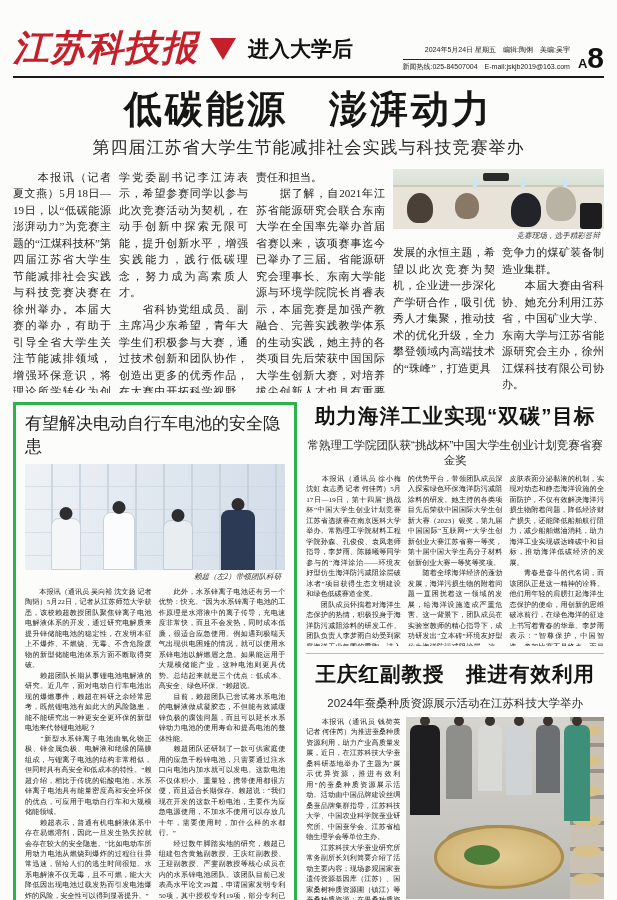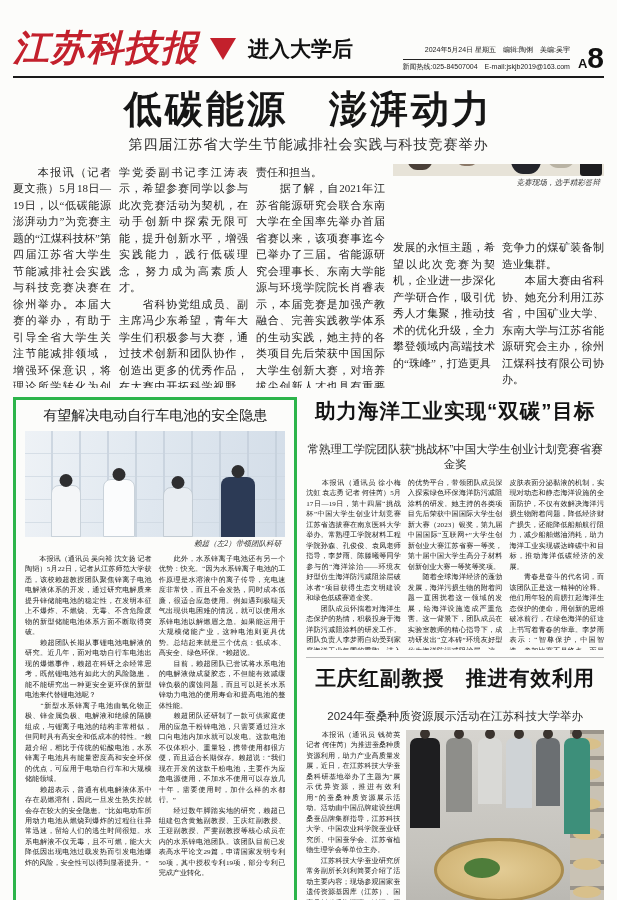--- a/index.html
+++ b/index.html
@@ -21,21 +21,21 @@
   .mh-lines { text-align:right; font-family:"Liberation Sans",sans-serif; font-size:7px; color:#222; line-height:1.9; }
   .mh-lines .top { border-bottom:1px solid #222; padding-bottom:2px; }
   .pageno { font-family:"Liberation Sans",sans-serif; color:#111; line-height:1; white-space:nowrap; }
   .pg-a { font-size:13px; font-weight:bold; }
   .pg-8 { font-size:30px; font-weight:bold; }
   .mh-rule { height:2px; background:#1a1a1a; margin-top:3px; }
   
   .headline { text-align:center; font-family:"Liberation Sans",sans-serif; font-weight:bold;
               font-size:38px; letter-spacing:3px; color:#161616; margin-top:12px; line-height:1.05; }
   .subheadline { text-align:center; font-family:Liberation Mono, monospace;
-                 font-size:14px; color:#2b2b2b; margin-top:6px; letter-spacing:1px; }
+                 font-size:17px; color:#2b2b2b; margin-top:6px; letter-spacing:1px; }
   
   .coltext { font-size:11px; line-height:1.5; text-align:justify; white-space:pre-line; color:#222; }
   .caption { font-size:7.6px; font-style:italic; text-align:right; color:#333; padding:2px 4px 0 0; }
   
   .lead-body { display:flex; gap:8px; margin-top:10px; height:224px; overflow:hidden; }
   .lead-cols { display:flex; gap:8px; width:372px; }
   .lead-cols .c1 { width:98px; } .lead-cols .c2 { width:129px; } .lead-cols .c3 { width:129px; }
   .lead-right { width:211px; display:flex; flex-direction:column; }
   .photo1 { height:158px; position:relative; overflow:hidden;
             background:linear-gradient(#e3e9e0 0%,#cfd8cd 55%,#bfc7bd 100%); }
@@ -58,47 +58,47 @@
   .deskzone { position:absolute; bottom:0; left:0; right:0; height:44px; background:#e7e3d8; border-top:2px solid #cfc9ba; }
   .head { position:absolute; border-radius:50% 50% 40% 40%; }
   .h1 { left:14px; bottom:6px; width:26px; height:30px; background:#4a4038; }
   .h2 { left:62px; bottom:10px; width:24px; height:26px; background:#8a7867; }
   .h3 { left:118px; bottom:2px; width:30px; height:34px; background:#23242a; }
   .h4 { right:28px; bottom:8px; width:30px; height:34px; background:#b9b3a4; }
   .bag { position:absolute; right:2px; bottom:0; width:22px; height:26px; background:#1d1d1f; border-radius:3px; }
   .bottle { position:absolute; width:4px; height:12px; background:#cfe4ef; border-radius:2px; bottom:40px; }
   .b1{left:80px;} .b2{left:128px;} .b3{left:170px;}
   .lead-undercols { display:flex; gap:7px; margin-top:3px; }
-  .lead-undercols .coltext { flex:1;margin-top:48px; }
+  .lead-undercols .coltext { flex:1; }
   
   .bottom { display:flex; gap:9px; margin-top:9px; }
   
   .greenbox { width:288px; height:536px; border:3px solid var(--box-green,#2cb44a); padding:7px 9px; overflow:hidden; }
-  .kicker { text-align:center; font-family:"Liberation Sans",sans-serif; font-size:14px; color:#222; }
+  .kicker { font-family:"Liberation Sans",sans-serif; font-size:17px; color:#222; }
   .btitle { text-align:center; font-family:"Liberation Sans",sans-serif; font-weight:bold;
             font-size:20.5px; line-height:1.3; color:#141414; margin-top:2px; }
   .photo2 { height:106px; margin-top:6px; position:relative; overflow:hidden;
             background:linear-gradient(100deg,#eef2f6 0%,#dfe7ef 50%,#d3dde8 100%); }
   .racklines { position:absolute; inset:0;
         background:repeating-linear-gradient(90deg,transparent 0 26px,#c2cdd9 26px 28px),
                    repeating-linear-gradient(transparent 0 22px,#cdd7e1 22px 23px); opacity:.7; }
   .fig { position:absolute; bottom:0; border-radius:8px 8px 0 0; }
   .fig:before { content:""; position:absolute; top:-12px; left:50%; transform:translateX(-50%);
                 width:13px; height:13px; border-radius:50%; background:#2e2e30; }
   .f1 { left:26px;  width:30px; height:52px; background:#f4f6f8; border:1px solid #c9d2da; }
   .f2 { left:78px;  width:32px; height:58px; background:#fbfcfd; border:1px solid #c9d2da; }
   .f3 { left:138px; width:30px; height:50px; background:#e8edf2; border:1px solid #c3ccd4; }
   .f4 { left:196px; width:34px; height:60px; background:#2c3a55; }
   .gb-cols { display:flex; gap:7px; margin-top:5px; height:332px; overflow:hidden; }
   .gb-cols .coltext { flex:1; font-size:7.1px; line-height:1.48; }
   
   .rightstack { width:302px; }
   .atitle { text-align:center; font-family:"Liberation Sans",sans-serif; font-weight:bold;
             font-size:20.5px; color:#141414; letter-spacing:1px; }
-  .asub { text-align:center; font-family:"Liberation Sans",sans-serif; font-size:11.5px; color:#2b2b2b; margin-top:17px; }
+  .asub { text-align:center; font-family:"Liberation Sans",sans-serif; font-size:11.5px; color:#2b2b2b; margin-top:8px; }
   .ocean-cols { display:flex; gap:7px; margin-top:6px; height:172px; overflow:hidden; }
   .ocean-cols .coltext { flex:1; font-size:7.1px; line-height:1.48; }
   .divider { height:1px; background:#bbb; margin:7px 0 6px 0; }
   .silk-body { display:flex; gap:6px; margin-top:6px; }
   .silk-intro { width:94px; height:272px; overflow:hidden; font-size:7.1px; line-height:1.48; }
   .silk-right { flex:1; }
   .photo3 { height:182px; position:relative; overflow:hidden; background:linear-gradient(#d6d4cf,#c4c2bc 70%,#b8b6b0); }
   .p3fig { position:absolute; top:8px; border-radius:7px 7px 0 0; }
   .p3fig:before { content:""; position:absolute; top:-9px; left:50%; transform:translateX(-50%);
                   width:10px; height:10px; border-radius:50%; background:#3a332e; }

